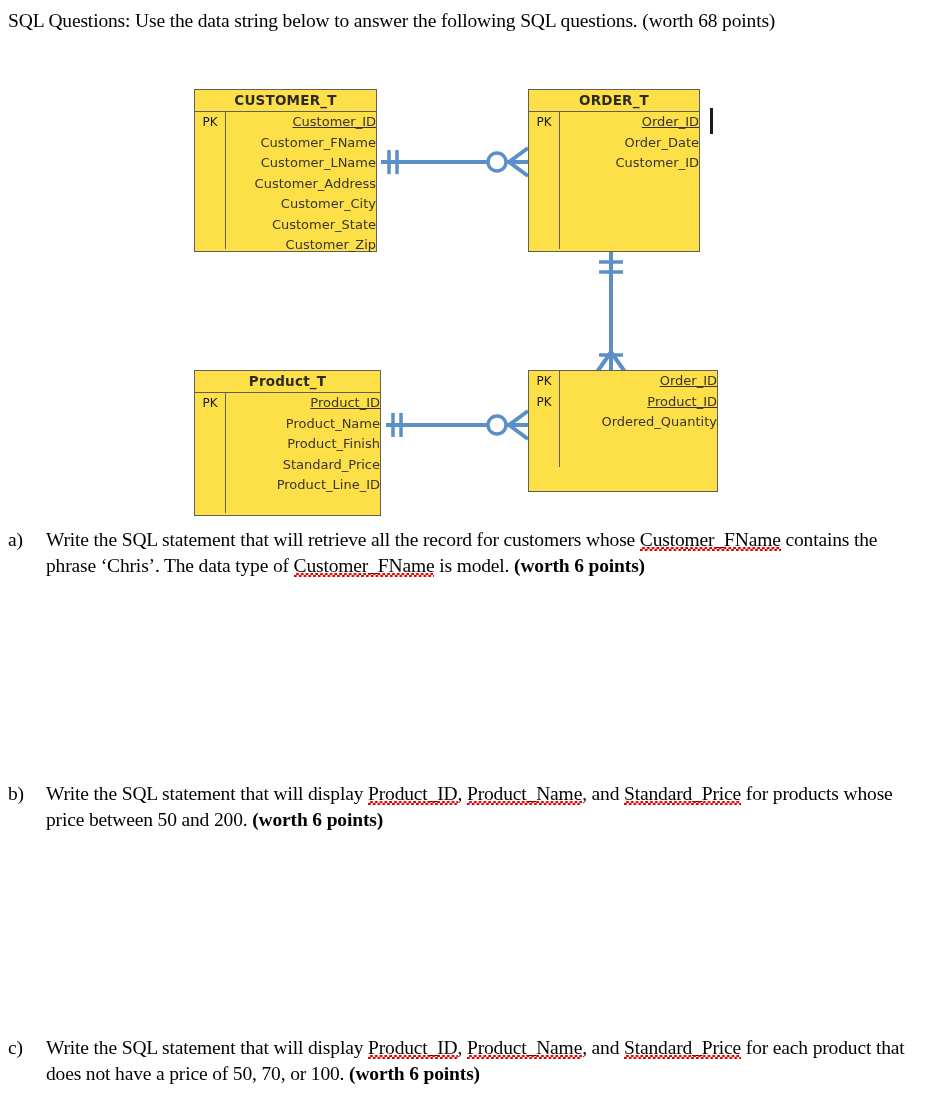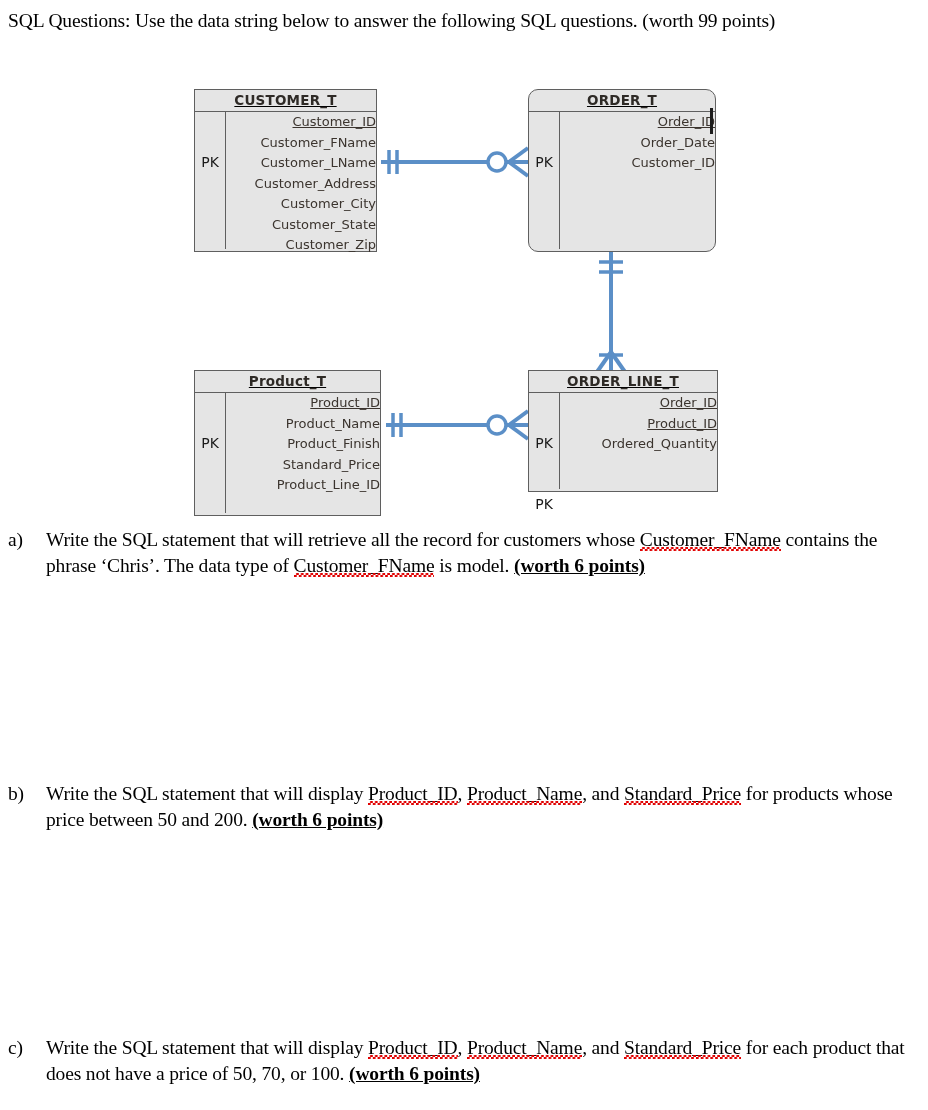--- a/index.html
+++ b/index.html
@@ -35,24 +35,23 @@
     left: 0;
     top: 80px;
     width: 928px;
     height: 420px;
   }
   .er-svg { position: absolute; left: 0; top: 0; }
 
   .entity {
     position: absolute;
     border: 1.4px solid #5f5f5f;
-    background: #e5e5e5;
+    background: #fde047;
     box-sizing: border-box;
     z-index: 3;
-    text-decoration: underline;
   }
   .entity-title {
     text-align: center;
     font-family: "DejaVu Sans", "Liberation Sans", sans-serif;
     font-weight: bold;
     font-size: 13.5px;
     color: #2e2a26;
     padding: 2px 0 3px 0;
     border-bottom: 1.4px solid #5f5f5f;
     letter-spacing: 0.2px;
@@ -63,26 +62,25 @@
   }
   .key-col {
     position: absolute;
     left: 0; top: 0; bottom: 0;
     width: 31px;
     border-right: 1.4px solid #5f5f5f;
     box-sizing: border-box;
   }
   .key-col .pk {
     font-family: "DejaVu Sans", "Liberation Sans", sans-serif;
-    font-size: 14px;
+    font-size: 12px;
     color: #1a1a1a;
     text-align: center;
     height: 20.5px;
     line-height: 20.5px;
-    margin-top: 40px;
   }
   .attr-col {
     position: absolute;
     left: 31px; top: 0; right: 0; bottom: 0;
     padding-left: 7px;
   }
   .attr {
     font-family: "DejaVu Sans", "Liberation Sans", sans-serif;
     font-size: 13px;
     color: #3b342e;
@@ -115,21 +113,21 @@
   .q-marker {
     position: absolute;
     left: 0;
     top: 0;
     width: 34px;
   }
   .q-text {
     margin-left: 38px;
     display: block;
   }
-  .q-text b { font-weight: bold; text-decoration: underline; }
+  .q-text b { font-weight: bold; }
 
   
   .sp {
     position: relative;
     white-space: nowrap;
   }
   .sp::after {
     content: "";
     position: absolute;
     left: 0;
@@ -140,21 +138,21 @@
       radial-gradient(circle at 1.2px 3.0px, #e00000 1.25px, rgba(224,0,0,0) 1.5px),
       radial-gradient(circle at 3.6px 1.0px, #e00000 1.25px, rgba(224,0,0,0) 1.5px);
     background-size: 4.8px 4px;
     background-repeat: repeat-x;
   }
 </style>
 </head>
 <body>
 
 <div class="intro">
-  <b>SQL Questions</b><span>: Use the data string below to answer the following SQL questions. </span><b>(worth 99 points)</b>
+  <b>SQL Questions</b><span>: Use the data string below to answer the following SQL questions. </span><b>(worth 68 points)</b>
 </div>
 
 <div class="er-canvas">
 
   <svg class="er-svg" width="928" height="420">
 
     <g stroke="#5b8fc7" stroke-width="4" fill="none">
       <line x1="381" y1="82" x2="528" y2="82"></line>
       <line x1="389" y1="70" x2="389" y2="94" stroke-width="3.5"></line>
       <line x1="397" y1="70" x2="397" y2="94" stroke-width="3.5"></line>
@@ -199,21 +197,21 @@
         <div class="attr">Customer_FName</div>
         <div class="attr">Customer_LName</div>
         <div class="attr">Customer_Address</div>
         <div class="attr">Customer_City</div>
         <div class="attr">Customer_State</div>
         <div class="attr">Customer_Zip</div>
       </div>
     </div>
   </div>
 
-  <div class="entity" style="left:528px; top:9px; width:188px; height:163px;border-radius:10px;">
+  <div class="entity" style="left:528px; top:9px; width:172px; height:163px;">
     <div class="entity-title">ORDER_T</div>
     <div class="entity-body">
       <div class="key-col">
         <div class="pk">PK</div>
         <div class="pk"></div>
         <div class="pk"></div>
       </div>
       <div class="attr-col">
         <div class="attr pk-attr">Order_ID</div>
         <div class="attr">Order_Date</div>
@@ -237,21 +235,20 @@
         <div class="attr pk-attr">Product_ID</div>
         <div class="attr">Product_Name</div>
         <div class="attr">Product_Finish</div>
         <div class="attr">Standard_Price</div>
         <div class="attr">Product_Line_ID</div>
       </div>
     </div>
   </div>
 
   <div class="entity" style="left:528px; top:290px; width:190px; height:122px;">
-    <div class="entity-title">ORDER_LINE_T</div>
     <div class="entity-body">
       <div class="key-col">
         <div class="pk">PK</div>
         <div class="pk">PK</div>
         <div class="pk"></div>
       </div>
       <div class="attr-col">
         <div class="attr pk-attr">Order_ID</div>
         <div class="attr pk-attr">Product_ID</div>
         <div class="attr">Ordered_Quantity</div>

